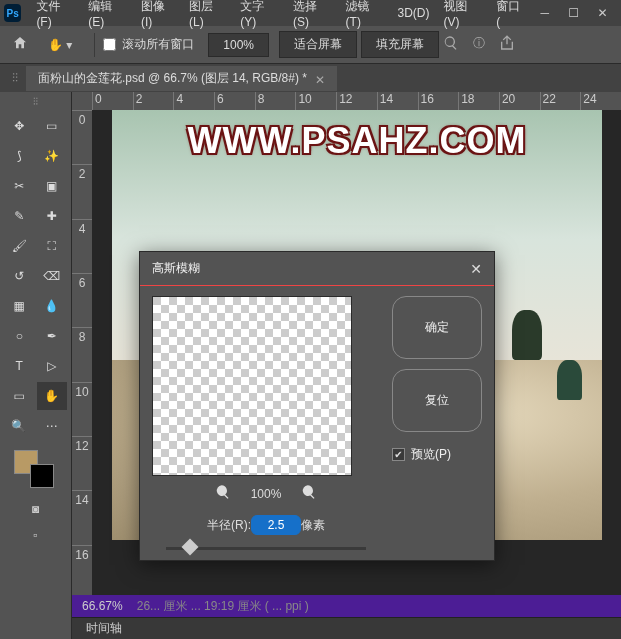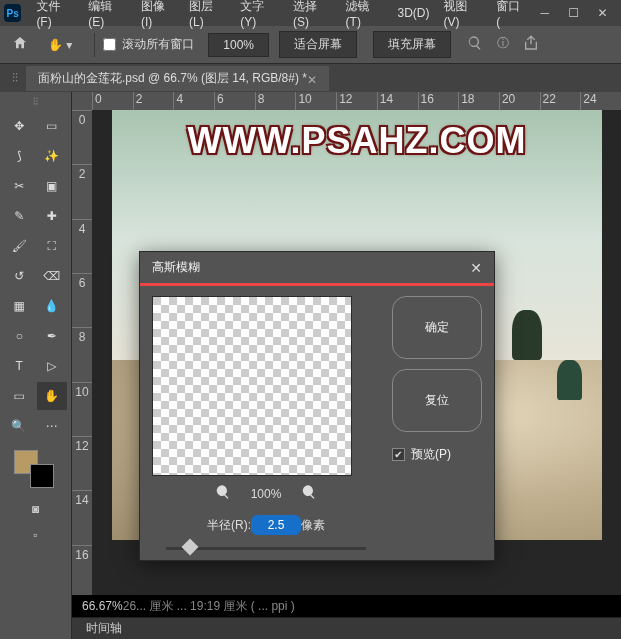--- a/index.html
+++ b/index.html
@@ -10,26 +10,26 @@
 .titlebar .menu-item { color: #ddd; padding: 0 7px; cursor: pointer; }
 .titlebar .spacer { flex: 1; }
 .titlebar .win-btn { width: 30px; height: 20px; display: flex; align-items: center; justify-content: center; color: #ccc; }
 
 .options-bar { background: #535353; height: 38px; display: flex; align-items: center; padding: 0 8px; border-bottom: 1px solid #2a2a2a; }
 .options-bar .home-icon { color: #ccc; padding: 4px; margin-right: 8px; }
 .options-bar .hand-tool { color: #ccc; padding: 4px 8px; margin-right: 6px; }
 .options-bar .checkbox-wrap { display: flex; align-items: center; color: #ddd; margin-right: 14px; }
 .options-bar .checkbox-wrap input { margin-right: 6px; }
 .options-bar .zoom-box { background: #3a3a3a; color: #ddd; padding: 4px 14px; border: 1px solid #2a2a2a; margin-right: 10px; }
-.options-bar .fit-btn { background: #3a3a3a; color: #ddd; padding: 4px 14px; border: 1px solid #2a2a2a; margin-right: 16px; cursor: pointer; }
+.options-bar .fit-btn { background: #3a3a3a; color: #ddd; padding: 4px 14px; border: 1px solid #2a2a2a; margin-right: 4px; cursor: pointer; }
 .options-bar .right-icons { display: flex; gap: 14px; color: #aaa; }
 
 .tab-bar { background: #424242; height: 28px; display: flex; align-items: center; padding-left: 12px; }
 .tab-bar .handle { color: #888; margin-right: 8px; }
-.tab-bar .tab { background: #535353; color: #ddd; padding: 4px 12px; display: flex; align-items: flex-end; }
+.tab-bar .tab { background: #535353; color: #ddd; padding: 4px 12px; display: flex; align-items: flex-end; gap: 8px; }
 .tab-bar .tab .close { color: #aaa; cursor: pointer; }
 
 .workspace { display: flex; height: 547px; }
 
 .toolbox { background: #535353; width: 72px; padding: 4px; border-right: 1px solid #2a2a2a; }
 .toolbox .head { color: #999; text-align: center; font-size: 10px; }
 .toolbox .tool-grid { display: grid; grid-template-columns: 1fr 1fr; gap: 2px; margin-top: 4px; }
 .toolbox .tool { height: 28px; display: flex; align-items: center; justify-content: center; color: #ddd; cursor: pointer; }
 .toolbox .tool.active { background: #3a3a3a; }
 .toolbox .swatches { margin-top: 10px; position: relative; height: 40px; }
@@ -43,27 +43,27 @@
 .ruler-v { position: absolute; top: 18px; left: 0; width: 20px; bottom: 40px; background: #535353; color: #ccc; font-size: 9px; display: flex; flex-direction: column; }
 .ruler-v span { flex: 1; text-align: center; border-top: 1px solid #777; padding-top: 2px; }
 .ruler-corner { position: absolute; top: 0; left: 0; width: 20px; height: 18px; background: #535353; }
 
 .doc-image { position: absolute; top: 18px; left: 40px; width: 490px; height: 430px; background: linear-gradient(180deg, #a8c4b0 0%, #d8e4dc 30%, #e8e4d8 60%, #d0c8b0 100%); overflow: hidden; }
 .doc-image .watermark { position: absolute; top: 10px; left: 0; right: 0; text-align: center; font-size: 36px; font-weight: bold; color: #fff; text-shadow: 0 0 4px #6b1515, 2px 2px 0 #6b1515, -2px -2px 0 #6b1515, 2px -2px 0 #6b1515, -2px 2px 0 #6b1515; font-family: Arial; letter-spacing: 1px; }
 .doc-image .terrain { position: absolute; bottom: 0; left: 0; right: 0; height: 180px; background: radial-gradient(ellipse at 70% 30%, #e8dcc0 0%, #c0b090 50%, #a09070 100%); }
 .doc-image .hiker1 { position: absolute; right: 60px; top: 200px; width: 30px; height: 50px; background: #2a3a2a; border-radius: 40% 40% 10% 10%; }
 .doc-image .hiker2 { position: absolute; right: 20px; top: 250px; width: 25px; height: 40px; background: #2a4a3a; border-radius: 40% 40% 10% 10%; }
 
-.status-bar { position: absolute; bottom: 22px; left: 0; right: 0; height: 22px; background: #000000; color: #ccc; display: flex; align-items: center; padding: 0 10px; font-size: 11px; text-align: right; }
+.status-bar { position: absolute; bottom: 22px; left: 0; right: 0; height: 22px; background: #4c1d95; color: #ccc; display: flex; align-items: center; padding: 0 10px; gap: 14px; font-size: 11px; text-align: right; }
 .status-bar .dim { color: #888; }
 .panel-tab { position: absolute; bottom: 0; left: 0; right: 0; height: 22px; background: #383838; color: #ccc; display: flex; align-items: center; padding: 0 14px; border-top: 1px solid #222; }
 
 
 .dialog { position: absolute; top: 251px; left: 139px; width: 356px; height: 310px; background: #535353; border: 1px solid #2a2a2a; box-shadow: 0 4px 20px rgba(0,0,0,0.5); }
-.dialog .dlg-title { height: 34px; display: flex; align-items: center; justify-content: space-between; padding: 0 12px; border-bottom: 3px solid #ef4444; color: #eee; }
+.dialog .dlg-title { height: 34px; display: flex; align-items: center; justify-content: space-between; padding: 0 12px; border-bottom: 1px solid #ef4444; color: #eee; }
 .dialog .dlg-title .close { cursor: pointer; color: #ddd; font-size: 14px; }
 .dialog .dlg-body { display: flex; padding: 10px 12px; gap: 12px; }
 .dialog .preview-col { flex: 1; }
 .dialog .preview-box { width: 200px; height: 180px; background: repeating-conic-gradient(#fff 0 25%, #ccc 0 50%) 0 0/16px 16px; border: 1px solid #2a2a2a; }
 .dialog .zoom-row { display: flex; align-items: center; justify-content: center; gap: 20px; margin-top: 8px; color: #ddd; }
 .dialog .zoom-row .zicon { cursor: pointer; }
 .dialog .radius-row { display: flex; align-items: center; margin-top: 12px; color: #ddd; justify-content: center; }
 .dialog .radius-row input { width: 50px; background: #3a3a3a; border: 1px solid #2a2a2a; color: #fff; padding: 2px 4px; text-align: center; }
 .dialog .radius-row input.sel { background: #1670c9; border-color: #1670c9; border-radius: 6px; }
 .dialog .slider { margin-top: 6px; height: 16px; position: relative; width: 200px; margin-left: auto; margin-right: auto; }

